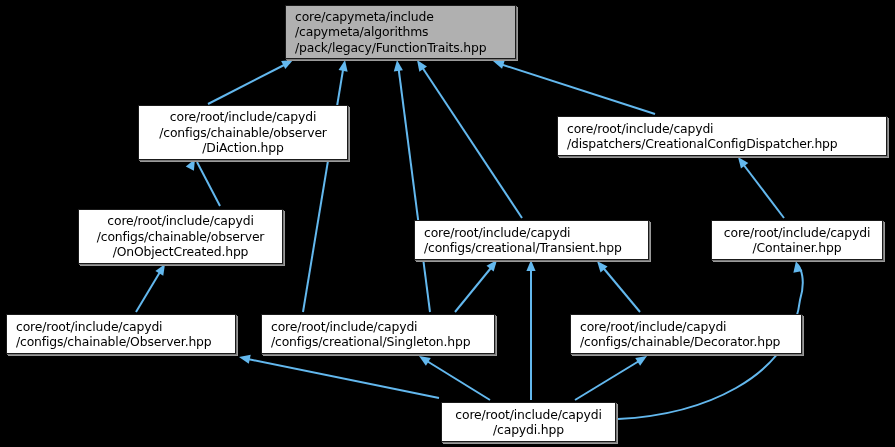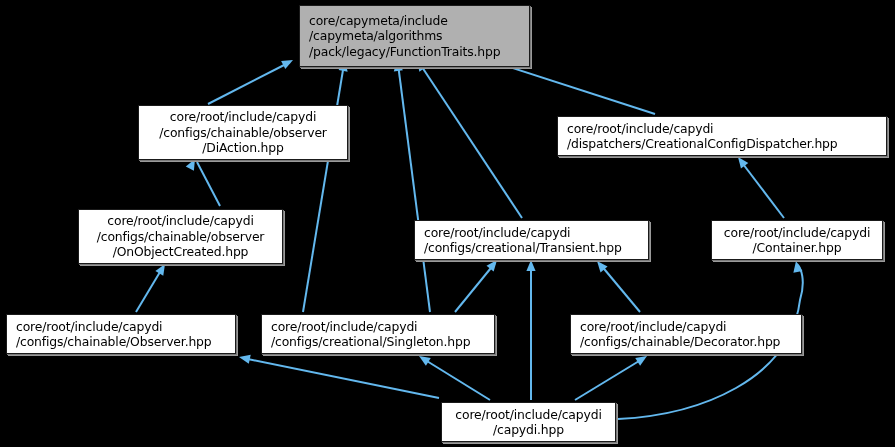--- a/index.html
+++ b/index.html
@@ -82,21 +82,21 @@
       <path d="M 439 398 L 243 358" stroke="#63b8ee" stroke-width="2" fill="none"></path>
       <polygon points="0,0 -11,-4.6 -11,4.6" fill="#63b8ee" transform="translate(239,357) rotate(-168)"></polygon>
       <path d="M 490 400 L 422 358" stroke="#63b8ee" stroke-width="2" fill="none"></path>
       <polygon points="0,0 -11,-4.6 -11,4.6" fill="#63b8ee" transform="translate(419,356) rotate(-148)"></polygon>
       <path d="M 575 400 L 644 358" stroke="#63b8ee" stroke-width="2" fill="none"></path>
       <polygon points="0,0 -11,-4.6 -11,4.6" fill="#63b8ee" transform="translate(647,356) rotate(-32)"></polygon>
       <path d="M 618 419 C 700 415 790 380 800 300 C 806 280 801 268 797 264" stroke="#63b8ee" stroke-width="2" fill="none"></path>
       <polygon points="0,0 -11,-4.6 -11,4.6" fill="#63b8ee" transform="translate(796,261) rotate(-100)"></polygon>
     </svg>
 
-  <div class="node root" style="left:299px; top:5px; width:231px; height:62px;">
+  <div class="node root" style="left:285px; top:5px; width:231px; height:54px;">
     <span class="node-label">core/capymeta/include
 /capymeta/algorithms
 /pack/legacy/FunctionTraits.hpp</span>
   </div>
 
   <div class="node" style="left:138px; top:105px; width:210px; height:55px;">
     <span class="node-label">core/root/include/capydi
 /configs/chainable/observer
 /DiAction.hpp</span>
   </div>

